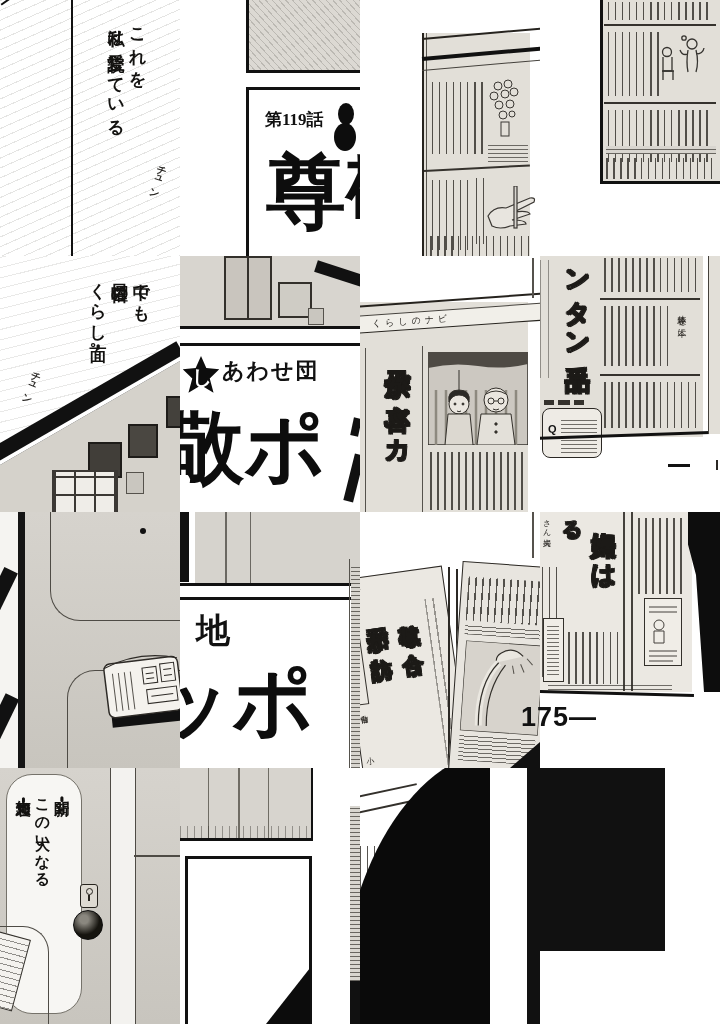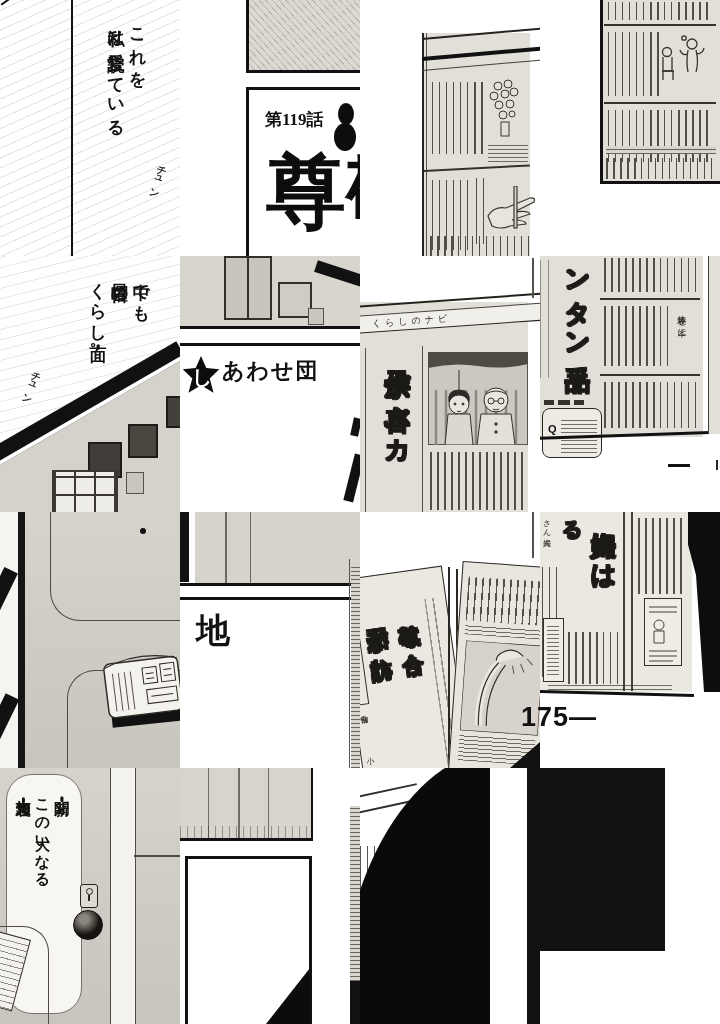--- a/index.html
+++ b/index.html
@@ -134,20 +134,21 @@
     <div class="d" style="left:0;top:0;width:180px;height:71px;background:#d8d5cf;"></div>
     <div class="d" style="left:44px;top:0;width:44px;height:60px;background:#c9c5be;border:2px solid #33302b;background-image:linear-gradient(90deg,transparent 48%,#33302b 48% 52%,transparent 52%);"></div>
     <div class="d" style="left:98px;top:26px;width:30px;height:32px;background:#cfccc5;border:2px solid #33302b;"></div>
     <div class="d" style="left:128px;top:52px;width:14px;height:15px;background:#c9c6bf;border:1.5px solid #55524c;"></div>
     <div class="d ink" style="left:136px;top:4px;width:62px;height:12px;transform:rotate(18deg);transform-origin:left center;"></div>
     <div class="d ink" style="left:0;top:70px;width:180px;height:2.5px;"></div>
     <div class="d ink" style="left:0;top:87px;width:180px;height:2.5px;"></div>
     <div class="d star" style="left:2px;top:100px;width:38px;height:40px;"></div>
     <div class="d" style="left:12px;top:108px;color:#fff;font-size:20px;font-weight:600;">し</div>
     <div class="d" style="left:42px;top:100px;font-size:22px;font-weight:600;letter-spacing:2px;white-space:nowrap;">あわせ団</div>
+    <div class="d bigchar" style="left:-16px;top:152px;">敬ポ</div>
     <div class="d ink" style="left:172px;top:162px;width:8px;height:18px;transform:rotate(12deg);"></div>
     <div class="d ink" style="left:169px;top:198px;width:10px;height:48px;transform:rotate(14deg);"></div>
   </div>
 
   <div class="t" style="left:360px;top:256px;">
     <div class="d paper" style="left:0;top:46px;width:168px;height:210px;"></div>
     <div class="d" style="left:-8px;top:50px;width:200px;height:1.5px;background:#26231e;transform:rotate(-4deg);transform-origin:left;"></div>
     <div class="d" style="left:-8px;top:60px;width:200px;height:16px;background:#f1efe9;border-top:1px solid #44413c;border-bottom:1.5px solid #26231e;transform:rotate(-4deg);transform-origin:left;">
       <span class="d" style="left:20px;top:2px;font-size:9px;letter-spacing:4px;color:#2b2824;">くらしのナビ</span>
     </div>
@@ -246,20 +247,21 @@
   </div>
 
   <div class="t" style="left:180px;top:512px;">
     <div class="d ink" style="left:0;top:0;width:9px;height:70px;"></div>
     <div class="d" style="left:15px;top:0;width:165px;height:71px;background:#d6d3cd;"></div>
     <div class="d" style="left:45px;top:0;width:1.5px;height:71px;background:#6b6862;"></div>
     <div class="d" style="left:70px;top:0;width:1px;height:71px;background:#6b6862;"></div>
     <div class="d ink" style="left:0;top:71px;width:180px;height:3px;"></div>
     <div class="d ink" style="left:0;top:85px;width:180px;height:2.5px;"></div>
     <div class="d" style="left:16px;top:96px;font-size:34px;font-weight:600;">地</div>
+    <div class="d bigchar" style="left:-30px;top:150px;">ッポ</div>
     <div class="d" style="left:169px;top:47px;width:1px;height:209px;background:#55524c;"></div>
     <div class="d rows" style="left:171px;top:55px;width:9px;height:201px;background-color:#d8d5cf;"></div>
   </div>
 
   <div class="t" style="left:360px;top:512px;">
     <div class="d paper2" style="left:-10px;top:60px;width:105px;height:210px;border:1.5px solid #2b2824;transform:rotate(-8deg);">
       <div class="d rows" style="left:4px;top:6px;width:18px;height:6px;"></div>
       <div class="d" style="left:0;top:36px;width:13px;height:88px;border:1px solid #33302b;"></div>
       <div class="d v" style="left:14px;top:36px;height:168px;">
         <div class="ol" style="font-size:21px;letter-spacing:2px;margin:0 4px;">尊敬し合う</div>

